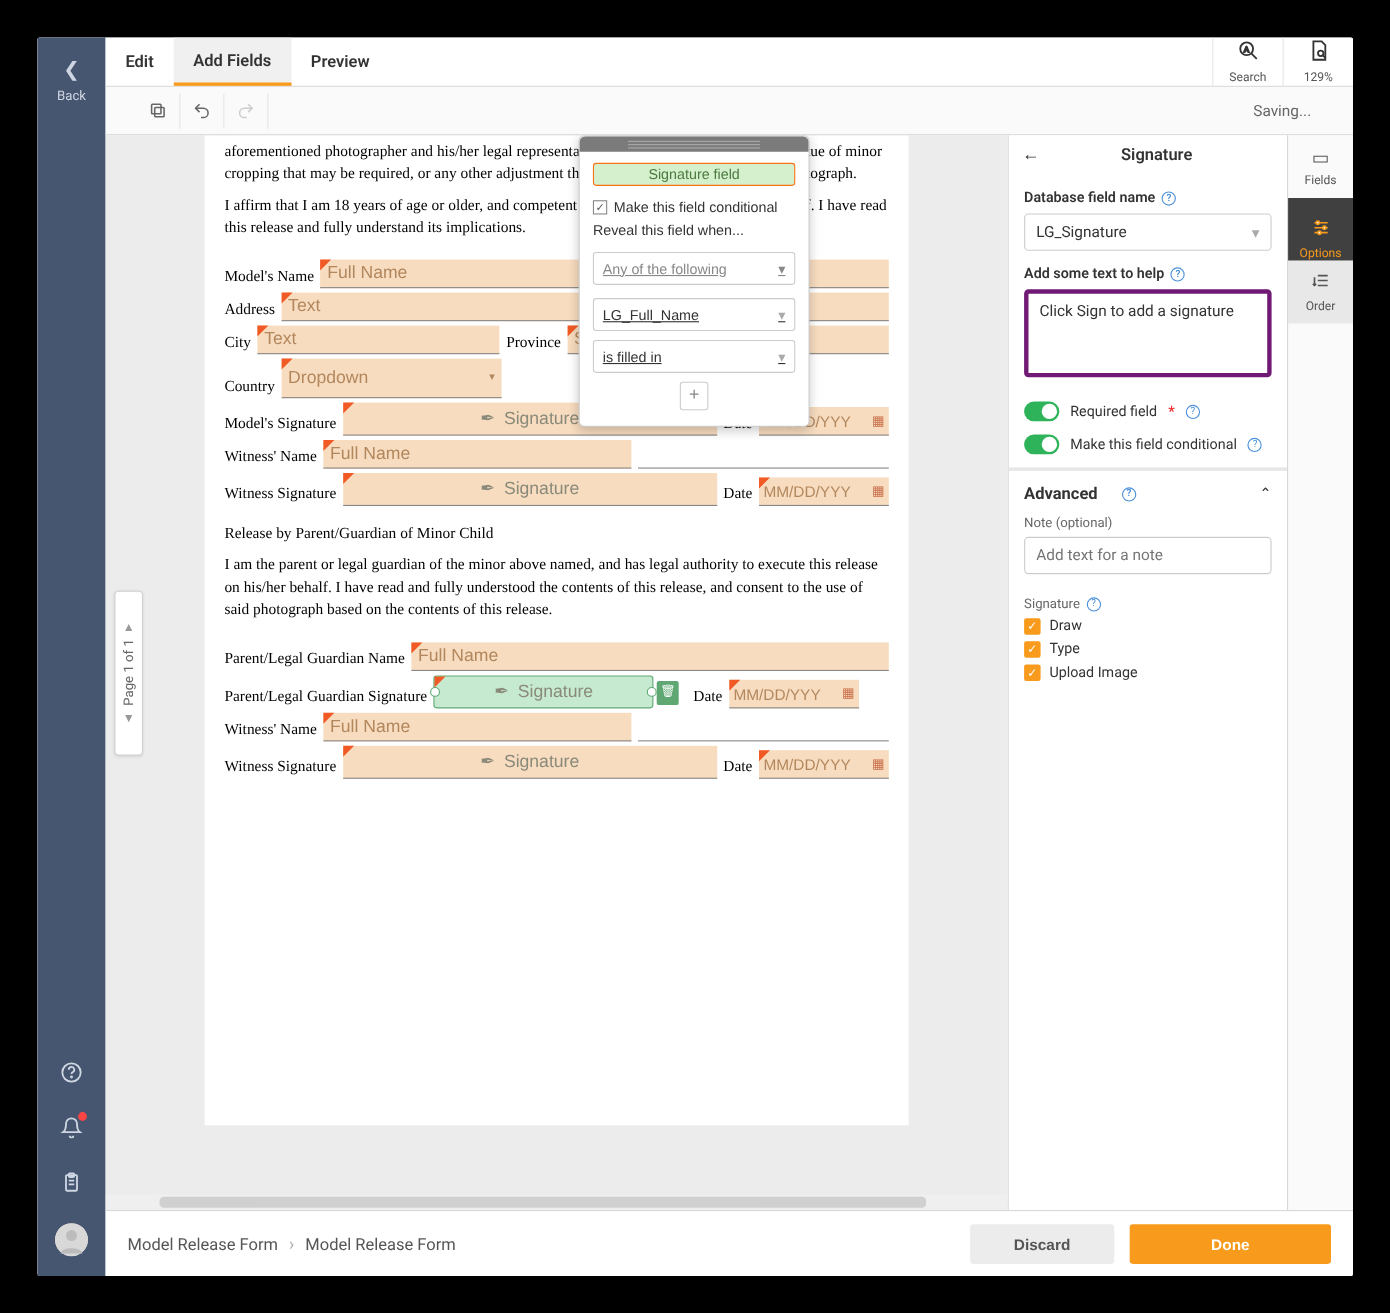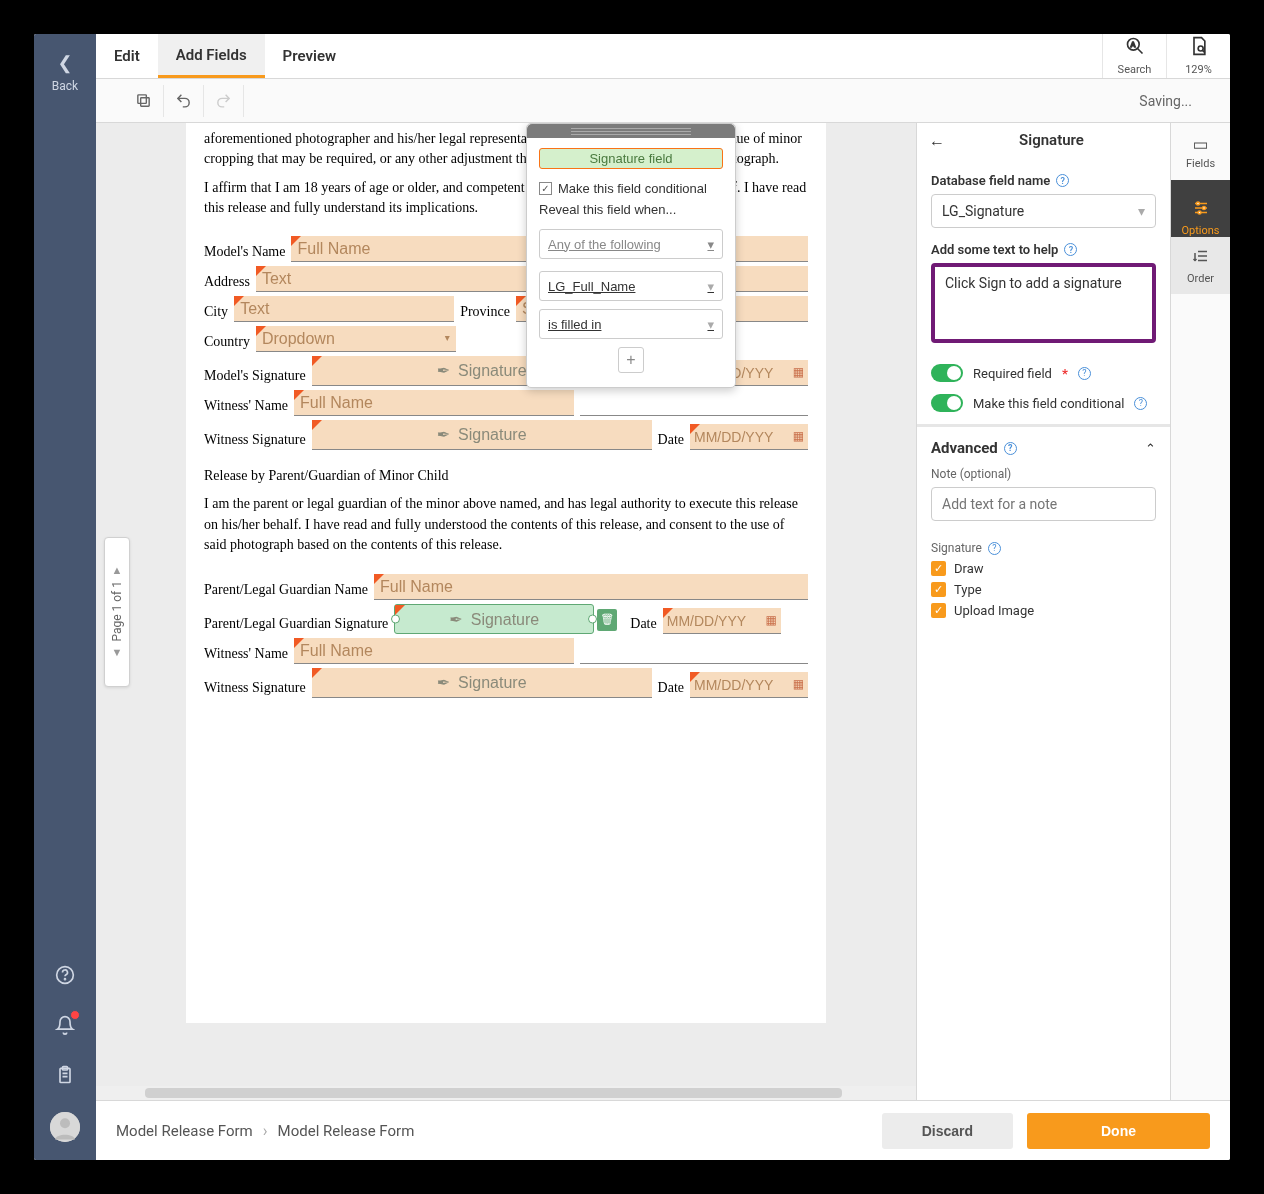--- a/index.html
+++ b/index.html
@@ -50,21 +50,21 @@
 .field-sig { background: #f7dcbf; height: 30px; flex: 1; display: flex; align-items: center; justify-content: center; gap: 8px; color: #8a8a7a; font-family: Arial, sans-serif; font-size: 16px; border-bottom: 1px solid #888; position: relative; }
 .field-sig .corner { position: absolute; top: 0; left: 0; width: 0; height: 0; border-top: 10px solid #f15a24; border-right: 10px solid transparent; }
 .field-sig.selected { background: #c6eacf; border: 1px solid #5fa874; border-radius: 3px; }
 .field-sig.selected::before, .field-sig.selected::after { content: ''; position: absolute; width: 7px; height: 7px; background: #fff; border: 1px solid #5fa874; border-radius: 50%; top: 50%; transform: translateY(-50%); }
 .field-sig.selected::before { left: -4px; }
 .field-sig.selected::after { right: -4px; }
 .trash-btn { width: 20px; height: 22px; background: #5fa874; color: #fff; display: flex; align-items: center; justify-content: center; font-size: 11px; position: absolute; right: -24px; top: 4px; border-radius: 2px; }
 .field-date { position: relative; background: #f7dcbf; height: 26px; display: flex; align-items: center; padding: 0 4px; color: #b3875d; font-family: Arial, sans-serif; font-size: 14px; border-bottom: 1px solid #888; width: 118px; }
 .field-date .corner { position: absolute; top: 0; left: 0; width: 0; height: 0; border-top: 10px solid #f15a24; border-right: 10px solid transparent; }
 .field-date .cal { margin-left: auto; font-size: 12px; color: #c96f4a; }
-.field-drop { position: relative; background: #f7dcbf; height: 26px; display: flex; align-items: center; padding: 0 6px; color: #b3875d; font-family: Arial, sans-serif; font-size: 16px; border-bottom: 1px solid #888; width: 200px; }
+.field-drop { position: relative; background: #f7dcbf; height: 36px; display: flex; align-items: center; padding: 0 6px; color: #b3875d; font-family: Arial, sans-serif; font-size: 16px; border-bottom: 1px solid #888; width: 200px; }
 .field-drop .corner { position: absolute; top: 0; left: 0; width: 0; height: 0; border-top: 10px solid #f15a24; border-right: 10px solid transparent; }
 .field-drop .caret { margin-left: auto; font-size: 10px; color: #b3875d; }
 .section-title { font-weight: normal; margin-top: 16px; }
 
 
 .popover { position: absolute; left: 430px; top: 0; width: 210px; background: #fff; border: 1px solid #ccc; border-radius: 5px; box-shadow: 0 3px 10px rgba(0,0,0,.2); z-index: 50; font-family: Arial, sans-serif; }
 .popover-drag { height: 14px; background: #7b7b7b; border-radius: 5px 5px 0 0; display: flex; flex-direction: column; justify-content: center; align-items: center; gap: 2px; }
 .popover-drag div { width: 120px; height: 1px; background: #aaa; }
 .popover-body { padding: 10px 12px 14px; }
 .popover-title { background: #d5f0cc; border: 1px solid #f97316; border-radius: 3px; text-align: center; padding: 2px 16px; color: #4a7a3f; font-size: 13px; margin-bottom: 12px; }
@@ -83,21 +83,21 @@
 .rp-body { padding: 10px 14px; overflow-y: auto; flex: 1; }
 .rp-label { font-weight: 600; margin: 6px 0 6px; display: flex; align-items: center; gap: 6px; }
 .rp-help { color: #4a90d9; border: 1px solid #4a90d9; border-radius: 50%; width: 13px; height: 13px; font-size: 9px; display: inline-flex; align-items: center; justify-content: center; cursor: pointer; }
 .rp-select { width: 100%; height: 34px; border: 1px solid #ccc; border-radius: 4px; display: flex; align-items: center; padding: 0 10px; justify-content: space-between; font-size: 14px; color: #333; margin-bottom: 14px; cursor: pointer; }
 .rp-textarea { width: 100%; height: 80px; border: 4px solid #701a75; border-radius: 4px; padding: 8px 10px; font-size: 14px; color: #333; margin-bottom: 18px; resize: none; font-family: inherit; }
 .rp-toggle-row { display: flex; align-items: center; gap: 10px; margin-bottom: 12px; }
 .toggle { width: 32px; height: 18px; background: #2fb35a; border-radius: 10px; position: relative; cursor: pointer; }
 .toggle::after { content: ''; position: absolute; right: 2px; top: 2px; width: 14px; height: 14px; background: #fff; border-radius: 50%; }
 .req-star { color: #e33; font-weight: bold; }
 .rp-section-head { border-top: 3px solid #e6e6e6; margin: 10px -14px 0; padding: 12px 14px 6px; display: flex; align-items: center; justify-content: space-between; }
-.rp-section-head .t { font-weight: 700; font-size: 15px; display: flex; gap:6px; align-items: center;}
+.rp-section-head .t { font-weight: 700; font-size: 15px; display: flex; gap:22px; align-items: center;}
 .rp-sublabel { color: #666; font-size: 12px; margin: 4px 0 6px; }
 .rp-input { width: 100%; height: 34px; border: 1px solid #ccc; border-radius: 4px; padding: 0 10px; font-size: 14px; color: #888; margin-bottom: 16px; font-family: inherit; }
 .rp-check { display: flex; align-items: center; gap: 8px; margin: 6px 0; font-size: 13px; }
 .rp-check .cb { width: 15px; height: 15px; background: #f89a1c; border-radius: 2px; color: #fff; display: flex; align-items: center; justify-content: center; font-size: 11px; }
 
 
 .far-rail { width: 60px; border-left: 1px solid #d8d8d8; background: #fafafa; display: flex; flex-direction: column; }
 .far-item { height: 57px; display: flex; flex-direction: column; align-items: center; justify-content: center; font-size: 11px; color: #555; cursor: pointer; }
 .far-item.active { background: #404040; color: #f89a1c; justify-content: flex-end; }
 .far-item.selected { background: #e8e8e8; text-align: right; }

